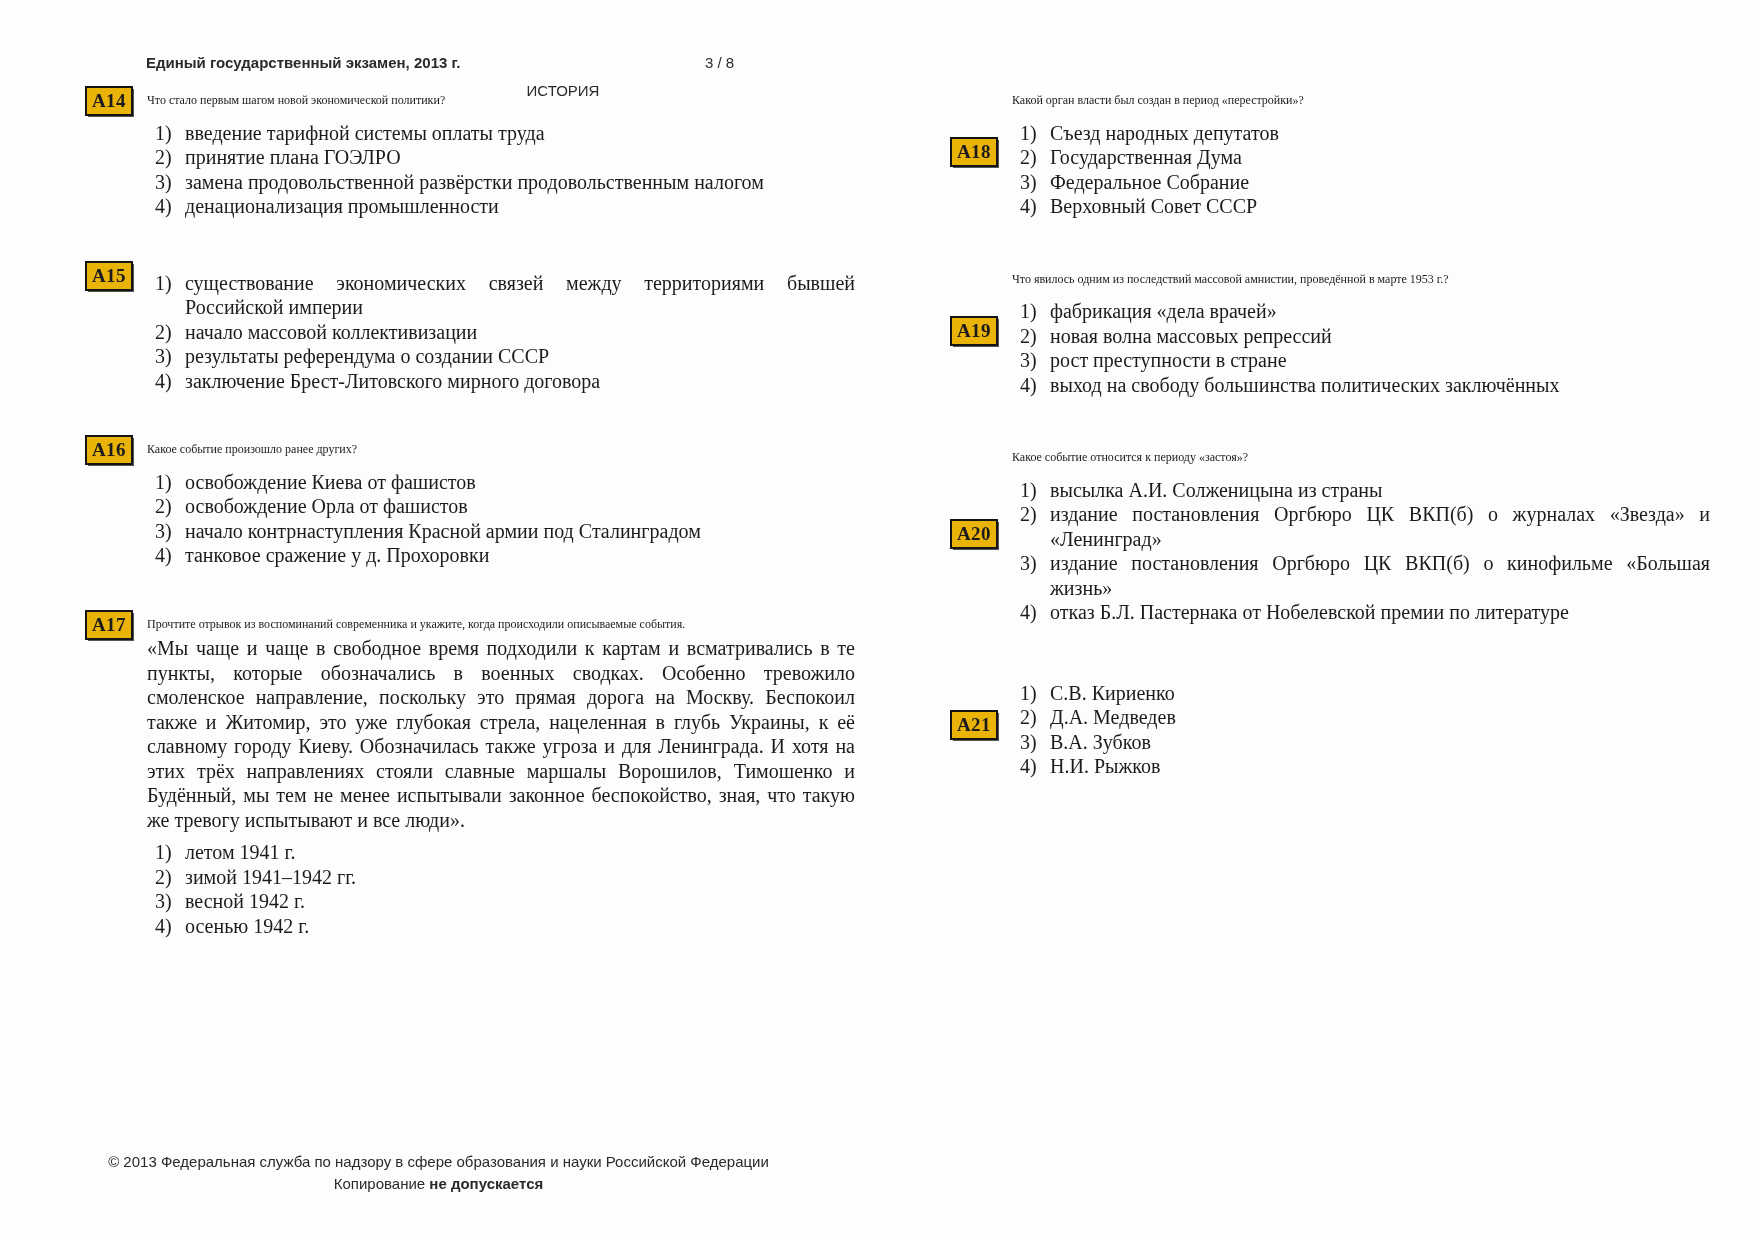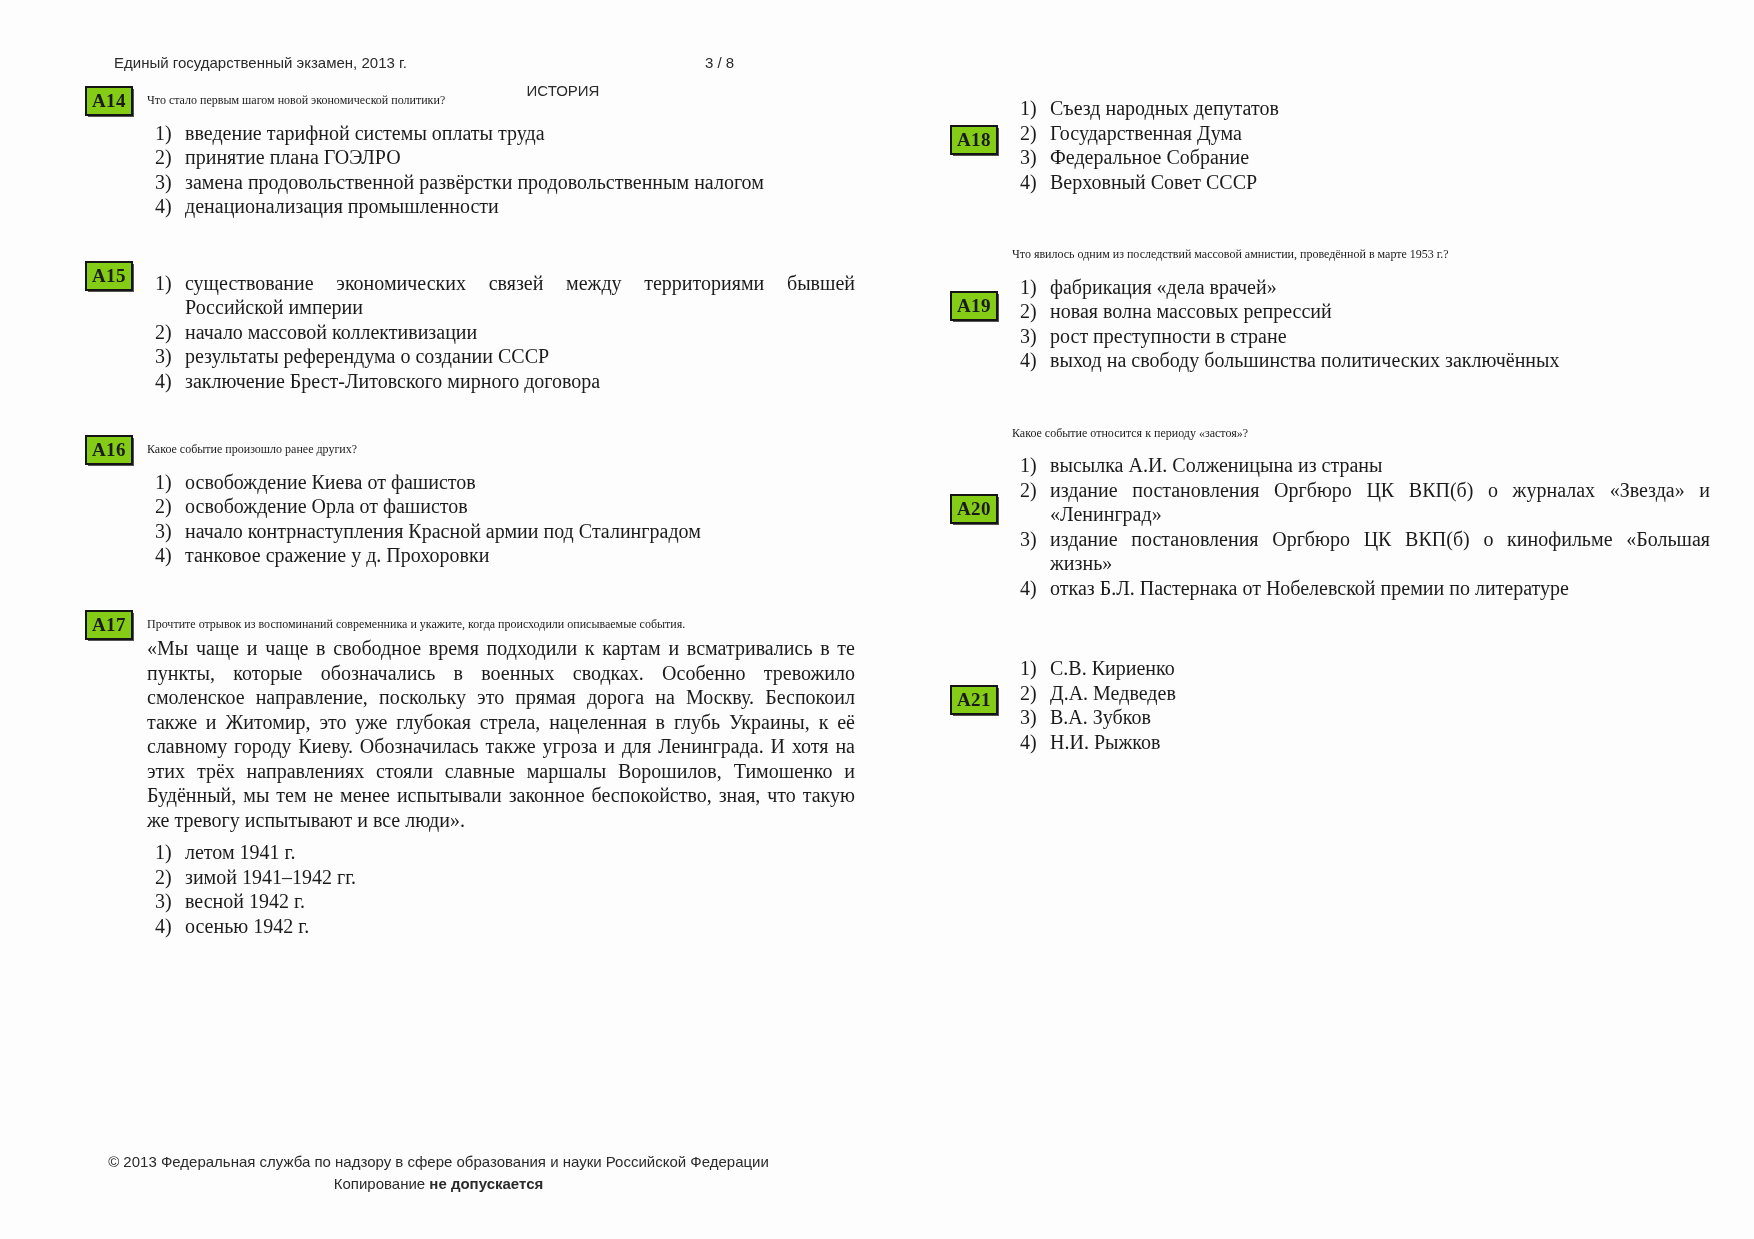--- a/index.html
+++ b/index.html
@@ -17,38 +17,38 @@
   }
   .page {
     position:absolute; top:0; height:1239px; width:877px;
   }
   .page-left  { left:0; }
   .page-right { left:877px; }
 
   
   .header { position:absolute; top:54px; left:0; right:0; height:20px;
             font-family:"Liberation Sans", sans-serif; font-size:15px; color:#2a2a2a; }
-  .header .h-exam { position:absolute; left:114px; top:0; white-space:nowrap; }
+  .header .h-exam { position:absolute; left:146px; top:0; white-space:nowrap;font-weight:bold; }
   .header .h-subject { position:absolute; left:498px; top:0; width:130px; text-align:center; white-space:nowrap;margin-top:28px; }
   .header .h-page { position:absolute; left:705px; top:0; white-space:nowrap; }
 
   
   .content { position:absolute; top:88px; }
   .page-left  .content { left:85px;  width:770px; }
   .page-right .content { left:73px;  width:760px; }
 
   .question { display:flex; align-items:flex-start; margin-bottom:44px; }
   .page-right .question { margin-bottom:48px;align-items:center; }
 
   .qbox {
     flex:0 0 auto;
     width:44px; height:26px;
     border:2px solid #141414;
     box-shadow:2px 2px 0 -1px #555;
-    background:#84cc16;
+    background:#eab308;
     font-weight:bold; font-size:19px; line-height:26px;
     text-align:center; letter-spacing:0.5px;
     margin-right:14px; margin-top:-2px;
   }
   .qbody { flex:1 1 auto; min-width:0; }
 
   .qtext { font-size:12px; line-height:24.5px; text-align:justify; }
   .quote { font-size:20px; line-height:24.5px; text-align:justify; }
 
   .options { margin-top:8px; padding-left:8px; }
@@ -180,20 +180,21 @@
       <div>© 2013 Федеральная служба по надзору в сфере образования и науки Российской Федерации</div>
       <div><span>Копирование </span><b>не допускается</b></div>
     </div>
   </div>
 
   <div class="page page-right">
     <div class="content">
         <div class="question">
           <div class="qbox">А18</div>
           <div class="qbody">
+            <div class="qtext">Какой орган власти был создан в период «перестройки»?</div>
             <div class="options">
               <div class="opt">
                 <span class="optnum">1)</span>
                 <span class="opttext">Съезд народных депутатов</span>
               </div>
               <div class="opt">
                 <span class="optnum">2)</span>
                 <span class="opttext">Государственная Дума</span>
               </div>
               <div class="opt">

